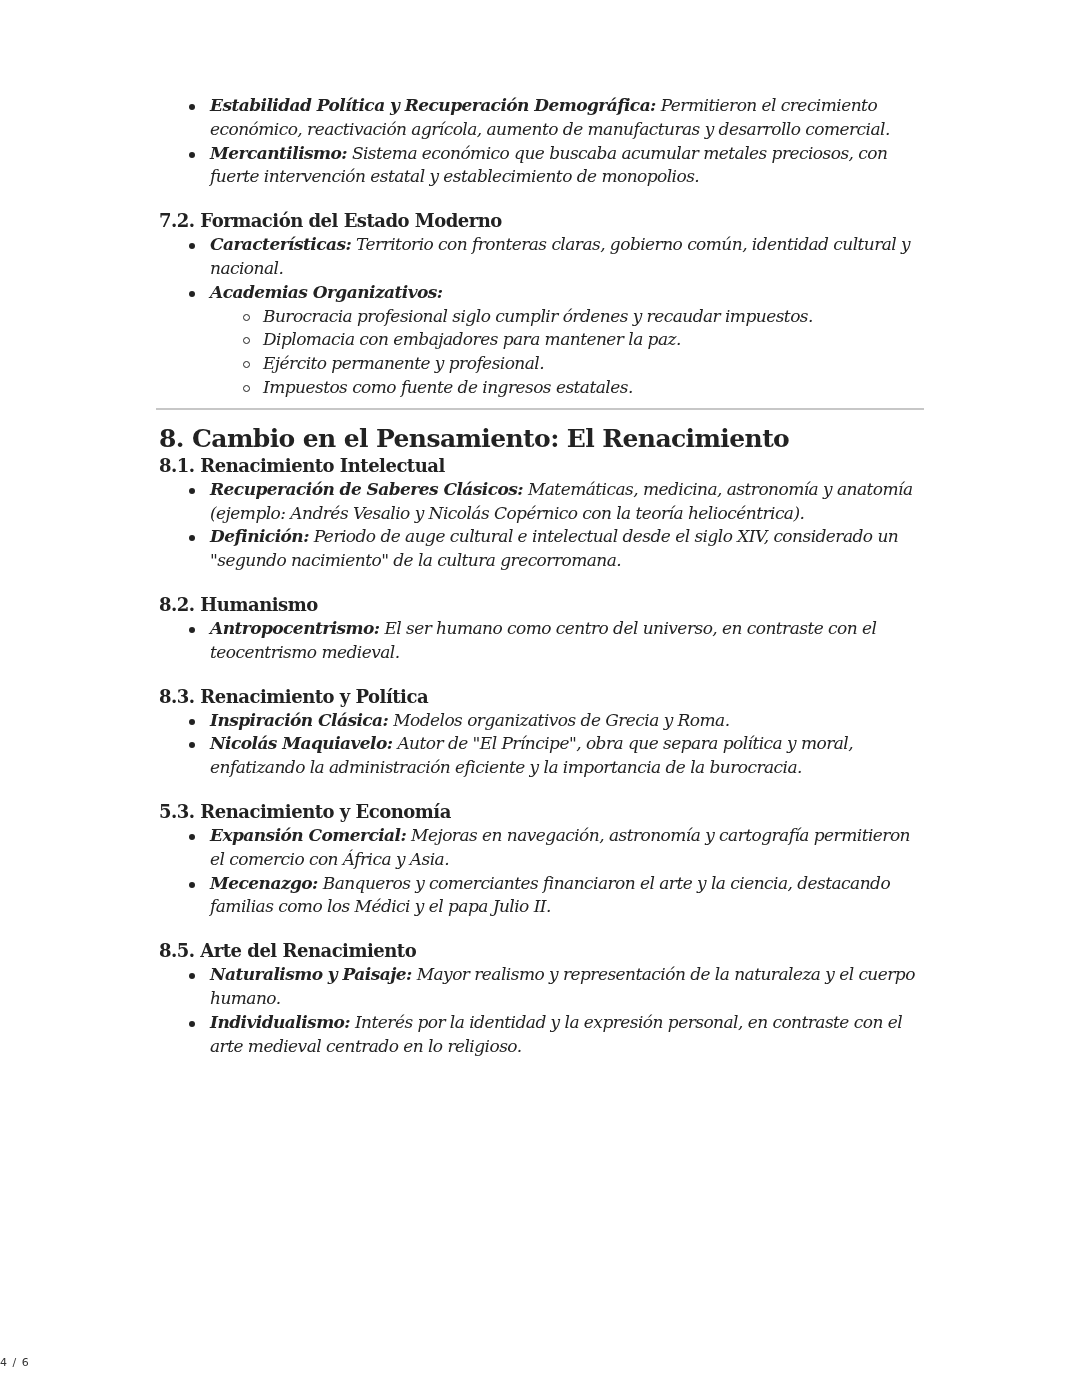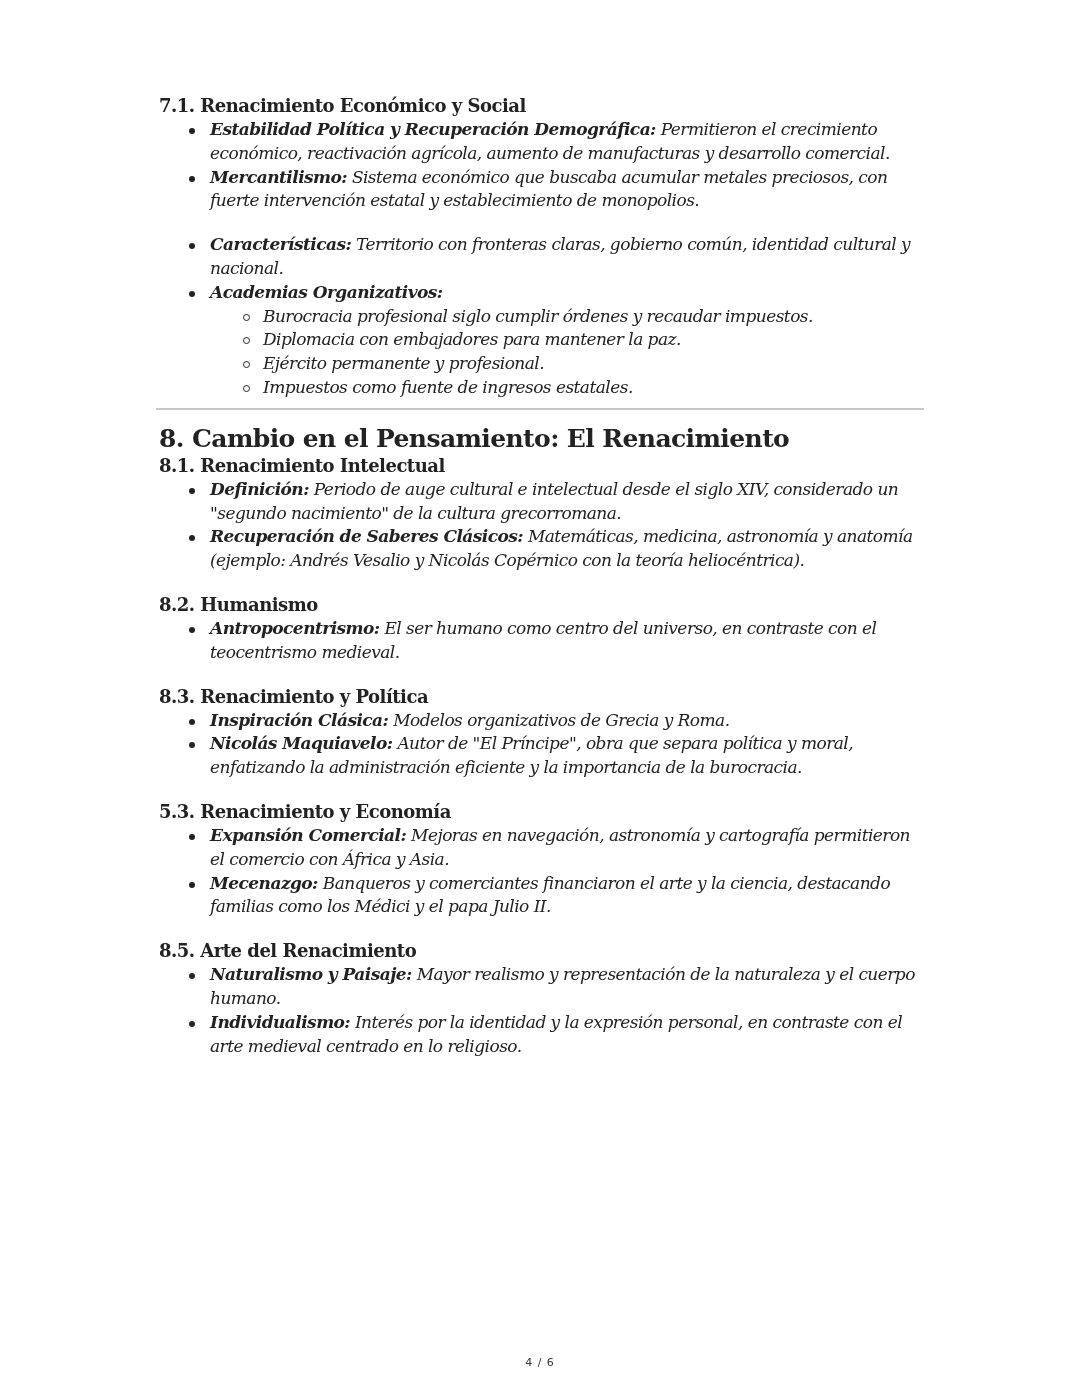--- a/index.html
+++ b/index.html
@@ -10,58 +10,58 @@
   .h2 { font-family:"DejaVu Serif", serif; font-weight:bold; font-size:25px; line-height:30px; margin:0; letter-spacing:-0.6px; }
   ul { margin:0; padding:0; list-style:none;font-style:italic; }
   li { position:relative; font-size:17px; line-height:23.8px; letter-spacing:-0.55px; }
   ul.l1 > li { padding-left:51px; }
   ul.l1 > li::before { content:""; position:absolute; left:30px; top:10px; width:6px; height:6px; border-radius:50%; background:#222; }
   ul.l2 > li { padding-left:53px; margin-left:51px; }
   ul.l2 > li::before { content:""; position:absolute; left:33px; top:9px; width:5px; height:5px; border-radius:50%; border:1.4px solid #222; background:transparent; }
   b { font-weight:bold; }
   .sec { margin-bottom:20px; }
   .hr { height:2px; background:#c7c7c7; margin:8px 0 14px -3px; width:768px; }
-  .pagenum { position:absolute; top:1356px; left:0; width:1080px; text-align:center; font-family:"DejaVu Sans", sans-serif; font-size:11px; color:#333; letter-spacing:1px; }
+  .pagenum { position:absolute; top:1356px; left:0; width:1080px; font-family:"DejaVu Sans", sans-serif; font-size:11px; color:#333; letter-spacing:1px; }
 </style>
 </head>
 <body>
 
 <div class="page">
 
   <div class="sec">
-    <h3 class="h3">7.1. Renacimiento Económico y Social</h3>
     <ul class="l1">
       <li><b>Estabilidad Política y Recuperación Demográfica:</b><span> Permitieron el crecimiento económico, reactivación agrícola, aumento de manufacturas y desarrollo comercial.</span></li>
       <li><b>Mercantilismo:</b><span> Sistema económico que buscaba acumular metales preciosos, con fuerte intervención estatal y establecimiento de monopolios.</span></li>
     </ul>
   </div>
 
   <div class="sec" style="margin-bottom:6px">
+    <h3 class="h3">7.2. Formación del Estado Moderno</h3>
     <ul class="l1">
       <li><b>Características:</b><span> Territorio con fronteras claras, gobierno común, identidad cultural y nacional.</span></li>
       <li><b>Academias Organizativos:</b>
         <ul class="l2" style="margin-left:-51px">
           <li>Burocracia profesional siglo cumplir órdenes y recaudar impuestos.</li>
           <li>Diplomacia con embajadores para mantener la paz.</li>
           <li>Ejército permanente y profesional.</li>
           <li>Impuestos como fuente de ingresos estatales.</li>
         </ul>
       </li>
     </ul>
   </div>
 
   <div class="hr"></div>
 
   <h2 class="h2">8. Cambio en el Pensamiento: El Renacimiento</h2>
 
   <div class="sec">
     <h3 class="h3">8.1. Renacimiento Intelectual</h3>
     <ul class="l1">
+      <li><b>Recuperación de Saberes Clásicos:</b><span> Matemáticas, medicina, astronomía y anatomía (ejemplo: Andrés Vesalio y Nicolás Copérnico con la teoría heliocéntrica).</span></li>
       <li><b>Definición:</b><span> Periodo de auge cultural e intelectual desde el siglo XIV, considerado un "segundo nacimiento" de la cultura grecorromana.</span></li>
-      <li><b>Recuperación de Saberes Clásicos:</b><span> Matemáticas, medicina, astronomía y anatomía (ejemplo: Andrés Vesalio y Nicolás Copérnico con la teoría heliocéntrica).</span></li>
     </ul>
   </div>
 
   <div class="sec">
     <h3 class="h3">8.2. Humanismo</h3>
     <ul class="l1">
       <li><b>Antropocentrismo:</b><span> El ser humano como centro del universo, en contraste con el teocentrismo medieval.</span></li>
     </ul>
   </div>
 

